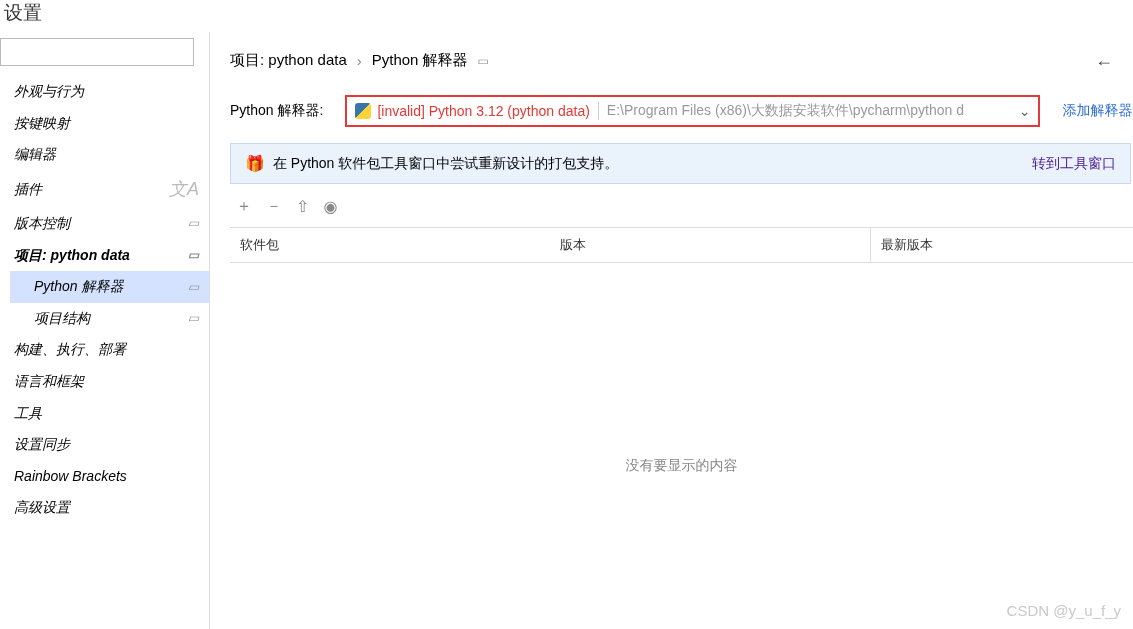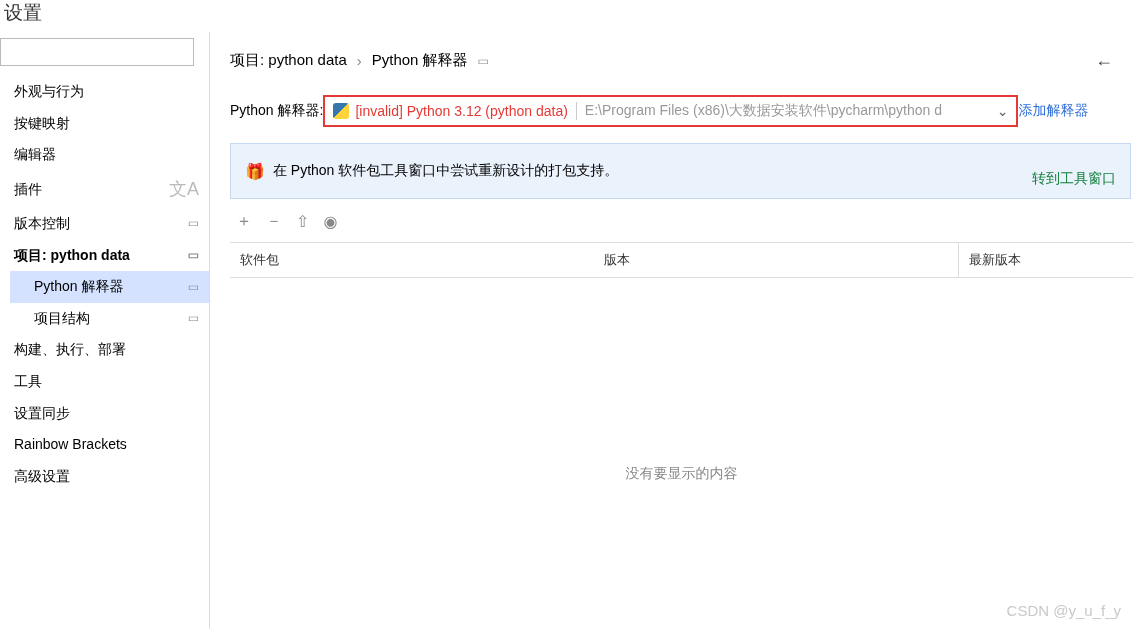--- a/index.html
+++ b/index.html
@@ -23,21 +23,21 @@
   flex-direction: column;
 }
 .search {
   width: 194px;
   height: 28px;
   border: 1px solid #bbb;
   margin: 6px 0 10px 0;
   padding: 0 6px;
   font-size: 13px;
 }
-.nav { list-style: none; padding-left: 10px; }
+.nav { list-style: none; padding-left: 10px; font-style: italic; }
 .nav li {
   display: flex;
   align-items: center;
   justify-content: space-between;
   padding: 6px 10px 6px 4px;
   line-height: 1.4;
   cursor: pointer;
 }
 .nav li.child { padding-left: 24px; }
 .nav li.selected { background: #d4e2ff; }
@@ -50,21 +50,21 @@
   gap: 10px;
   padding: 18px 0 14px;
   font-size: 15px;
 }
 .breadcrumb .sep { color: #888; }
 .breadcrumb .menu-icon { color: #888; font-size: 12px; }
 .back-arrow { margin-left: auto; margin-right: 20px; color: #444; font-size: 18px; cursor: pointer; }
 .interp-row {
   display: flex;
   align-items: center;
-  gap: 0;
+  gap: 22px;
   padding: 10px 0 16px;
 }
 .interp-select {
   display: flex;
   align-items: center;
   border: 2px solid #e53935;
   height: 32px;
   width: 695px;
   overflow: hidden;
 }
@@ -96,35 +96,34 @@
 .add-link { color: #2e6fd9; cursor: pointer; white-space: nowrap; text-align: right; }
 .banner {
   background: #eaf2fc;
   border: 1px solid #c6d9f0;
   display: flex;
   align-items: center;
   padding: 10px 14px;
   margin-right: 2px;
 }
 .gift-icon { color: #4a86e8; margin-right: 8px; font-size: 16px; }
-.banner-link { margin-left: auto; color: #15803d; cursor: pointer; margin-top: 16px; }
+.banner-link { margin-left: auto; color: #4c1d95; cursor: pointer; }
 .toolbar {
   display: flex;
   align-items: center;
   gap: 14px;
   padding: 12px 6px 10px;
   color: #888;
   font-size: 16px;
 }
 .toolbar span { cursor: pointer; }
 .table-header {
   display: flex;
   border-top: 1px solid #ddd;
   border-bottom: 1px solid #ddd;
-  gap: 44px;
 }
 .table-header > div {
   padding: 8px 10px;
   font-size: 13px;
   color: #333;
 }
 .col1 { width: 320px; }
 .col2 { width: 320px; }
 .col3 { flex: 1; border-left: 1px solid #ddd; }
 .table-empty {
@@ -176,20 +175,23 @@
         <li class="child selected">
           <span>Python 解释器</span>
           <span class="cfg-icon">▭</span>
         </li>
         <li class="child">
           <span>项目结构</span>
           <span class="cfg-icon">▭</span>
         </li>
         <li>
           <span>构建、执行、部署</span>
+        </li>
+        <li>
+          <span>语言和框架</span>
         </li>
         <li>
           <span>工具</span>
         </li>
         <li>
           <span>设置同步</span>
         </li>
         <li>
           <span>Rainbow Brackets</span>
         </li>

